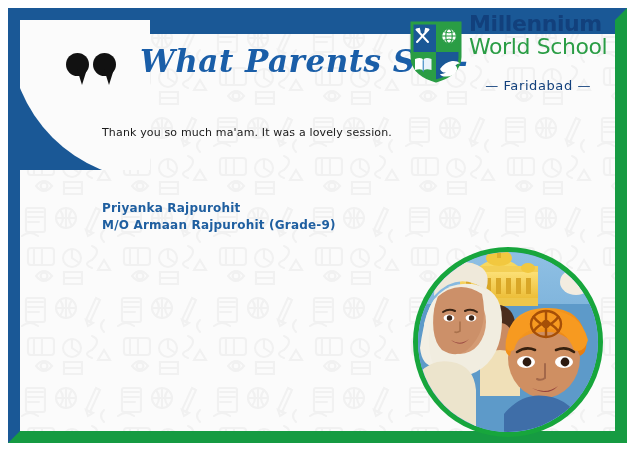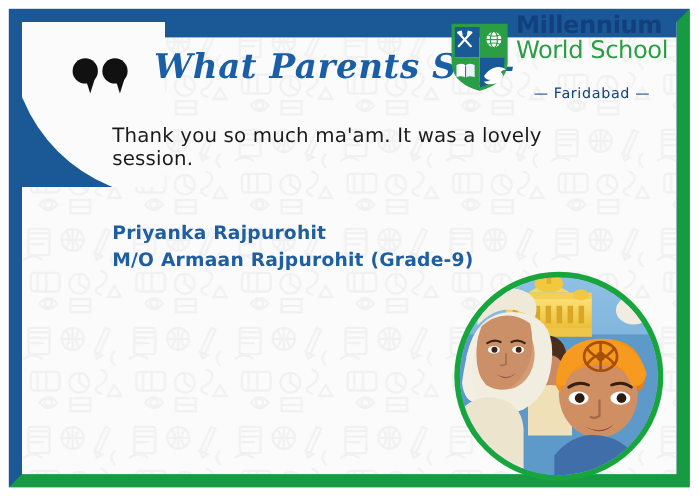--- a/index.html
+++ b/index.html
@@ -157,33 +157,33 @@
     color: #12407c;
     letter-spacing: 0.6px;
     margin-top: 21px;
     text-align: center;
   }
 
   
   .quote-text {
     position: absolute;
     left: 102px;
-    top: 113px;
+    top: 126px;
     width: 430px;
     font-family: "DejaVu Sans", sans-serif;
-    font-size: 18px;
+    font-size: 11px;
     color: #1a1a1a;
     letter-spacing: 0.15px;
   }
   .signature {
     position: absolute;
     left: 102px;
     top: 200px;
     font-family: "DejaVu Sans", sans-serif;
-    font-size: 17px;
+    font-size: 12px;
     font-weight: bold;
     color: #1f5fa0;
     line-height: 1.45;
     letter-spacing: 0.2px;
   }
 
   
   .photo {
     position: absolute;
     left: 413px;

